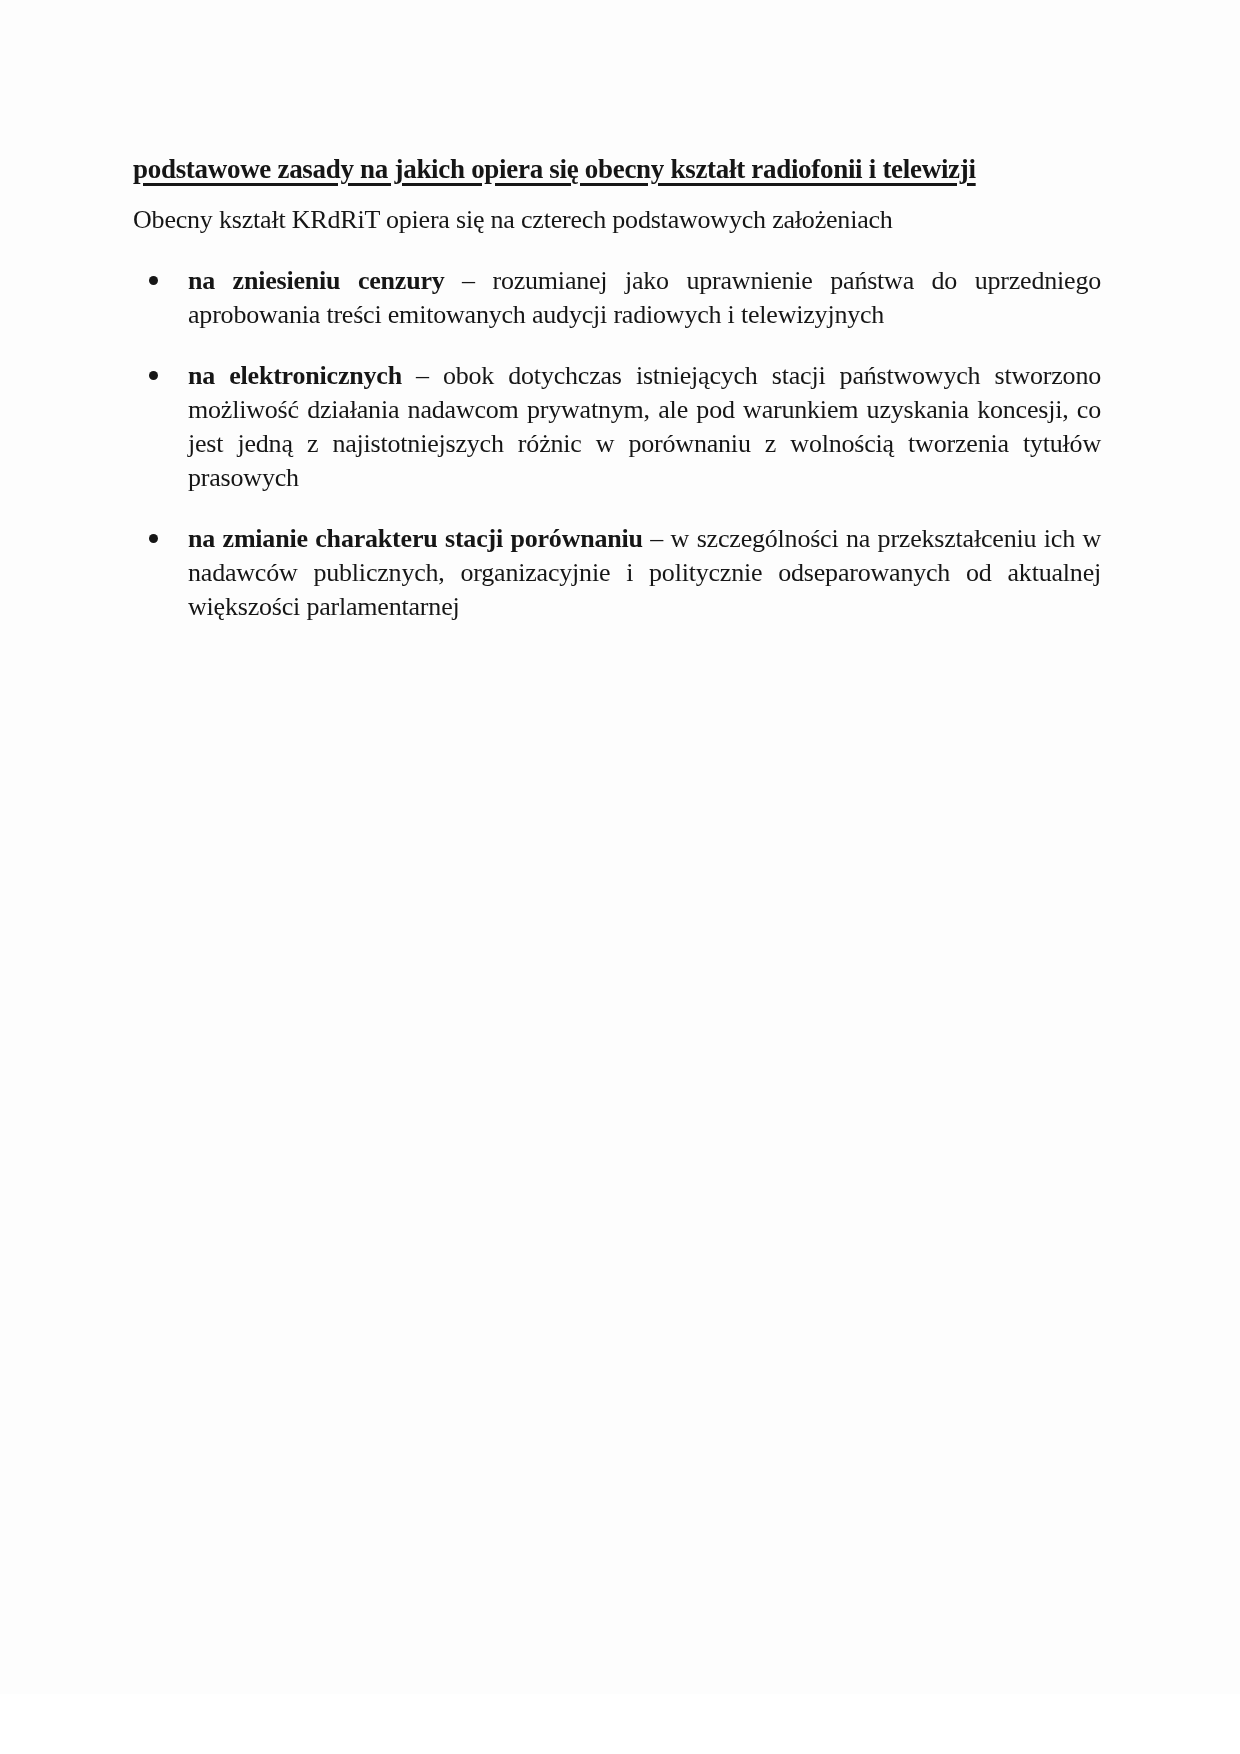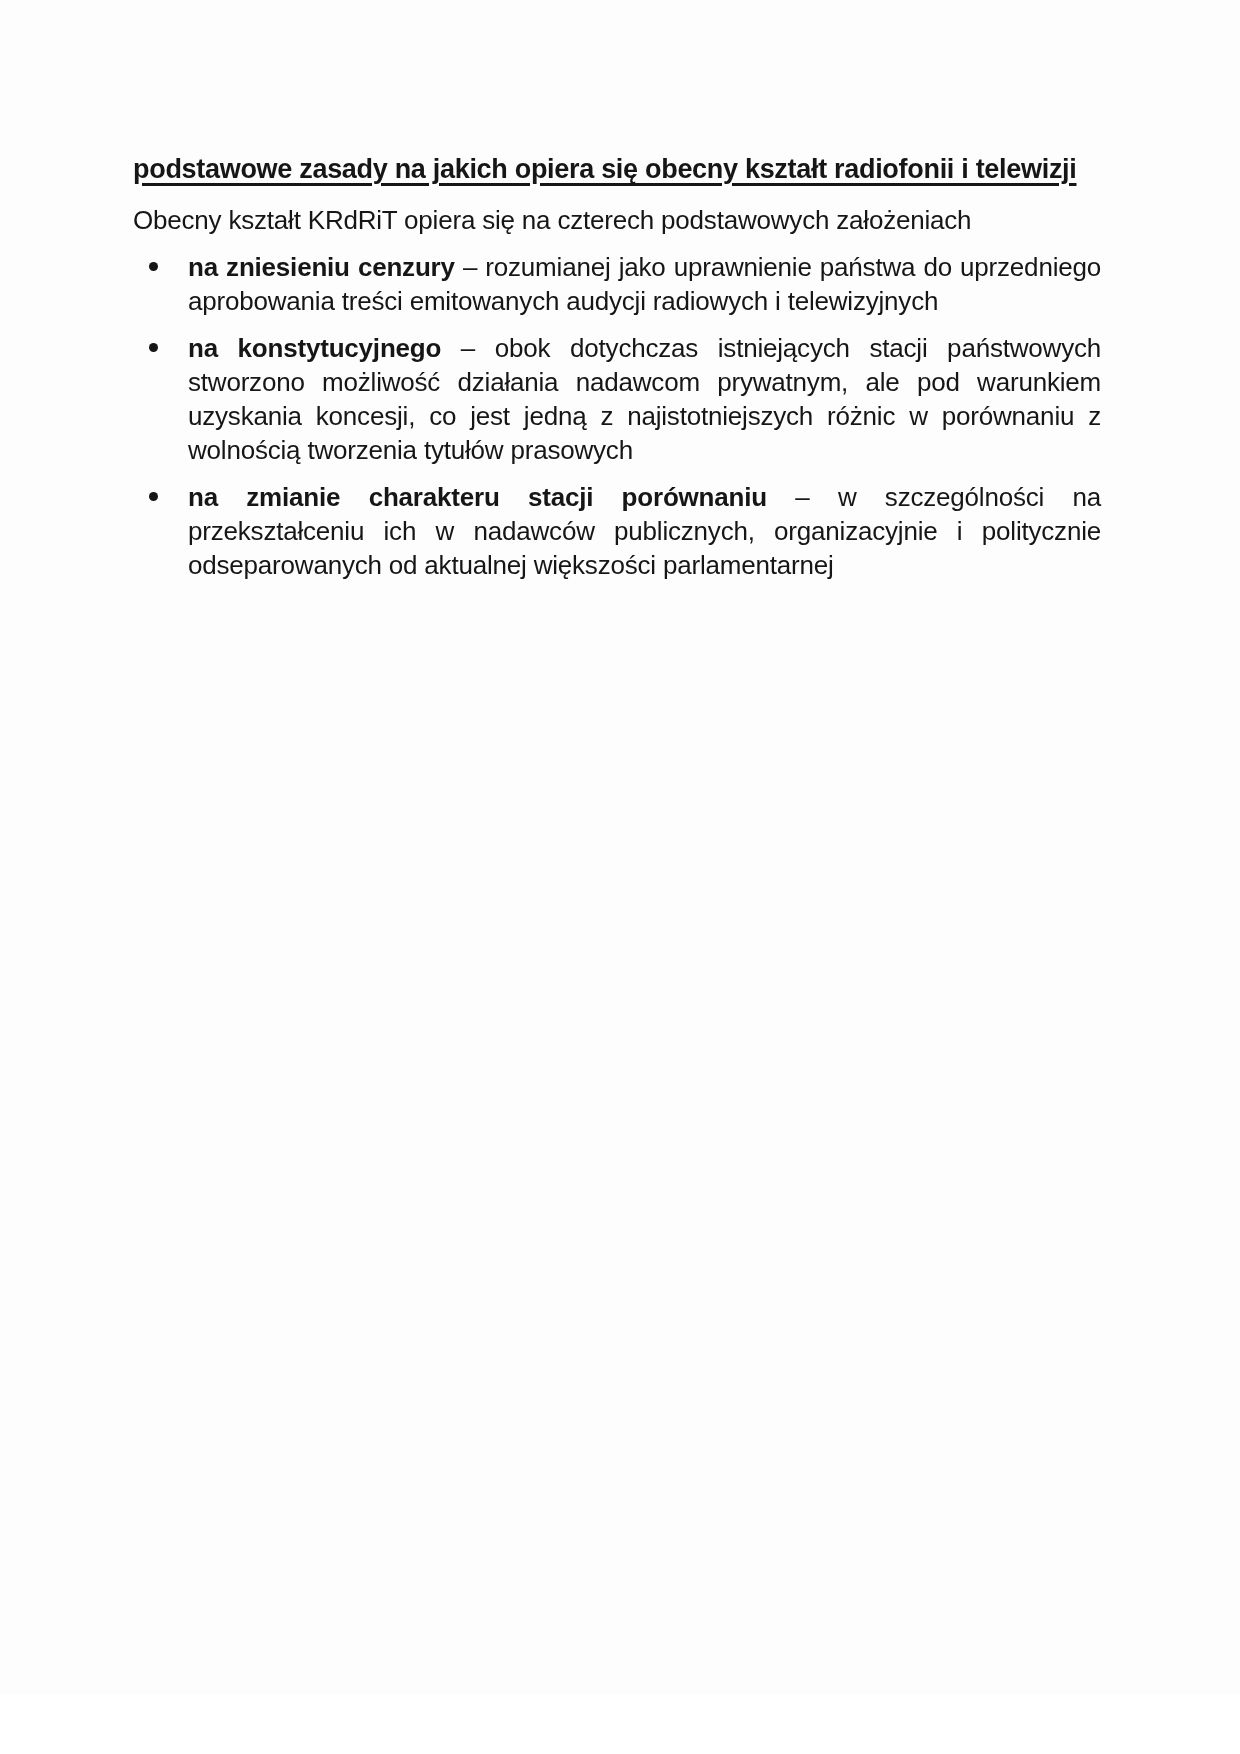--- a/index.html
+++ b/index.html
@@ -5,21 +5,21 @@
   html, body {
     margin: 0;
     padding: 0;
     background: #ffffff;
   }
   .page {
     position: relative;
     width: 1240px;
     height: 1694px;
     background: #fdfdfd;
-    font-family: Liberation Sans, sans-serif;
+    font-family: Liberation Serif, serif;
     color: #161616;
     overflow: hidden;
   }
   .content {
     position: absolute;
     left: 133px;
     top: 150px;
     width: 968px;
   }
   .title {
@@ -45,21 +45,21 @@
     list-style: none;
     margin: 0;
     padding: 0;
     font-size: 26px;
     line-height: 34px;
     letter-spacing: -0.2px;
   }
   .bullets li {
     position: relative;
     padding-left: 55px;
-    margin-top: 13px;
+    margin-top: 27px;
     text-align: justify;
   }
   .marker {
     position: absolute;
     left: 16px;
     top: 12px;
     width: 9px;
     height: 9px;
     background: #161616;
     border-radius: 50%;
@@ -80,21 +80,21 @@
 
     <p class="intro">Obecny kształt KRdRiT opiera się na czterech podstawowych założeniach</p>
 
     <ul class="bullets">
 
       <li>
         <span class="marker"></span><span class="b">na zniesieniu cenzury</span><span></span><span class="b"></span><span> – rozumianej jako uprawnienie państwa do uprzedniego aprobowania treści emitowanych audycji radiowych i telewizyjnych</span>
       </li>
 
       <li>
-        <span class="marker"></span><span class="b">na konstytucyjnego</span><span></span><span class="b"></span><span> – obok dotychczas istniejących stacji państwowych stworzono możliwość działania nadawcom prywatnym, ale pod warunkiem uzyskania koncesji, co jest jedną z najistotniejszych różnic w porównaniu z wolnością tworzenia tytułów prasowych</span>
+        <span class="marker"></span><span class="b">na elektronicznych</span><span></span><span class="b"></span><span> – obok dotychczas istniejących stacji państwowych stworzono możliwość działania nadawcom prywatnym, ale pod warunkiem uzyskania koncesji, co jest jedną z najistotniejszych różnic w porównaniu z wolnością tworzenia tytułów prasowych</span>
       </li>
 
       <li>
         <span class="marker"></span><span class="b">na zmianie charakteru stacji porównaniu</span><span></span><span class="b"></span><span> – w szczególności na przekształceniu ich w nadawców publicznych, organizacyjnie i politycznie odseparowanych od aktualnej większości parlamentarnej</span>
       </li>
 
 
     </ul>
   </div>
 </div>

